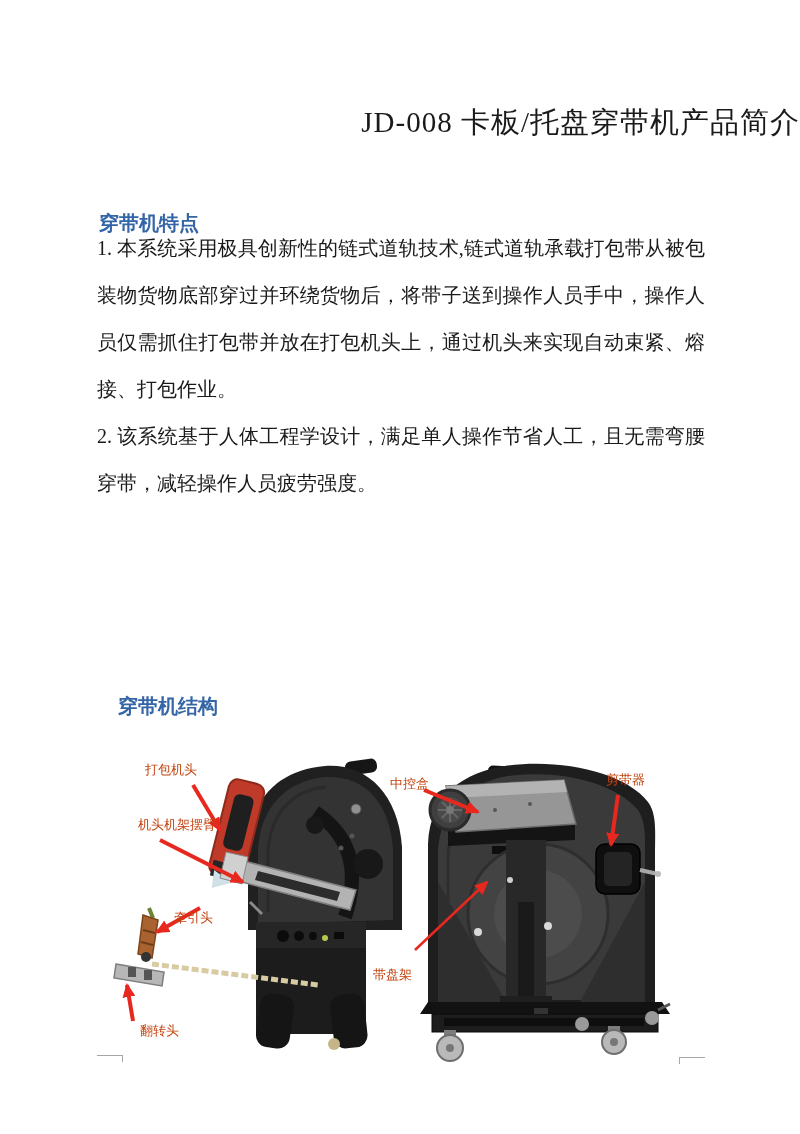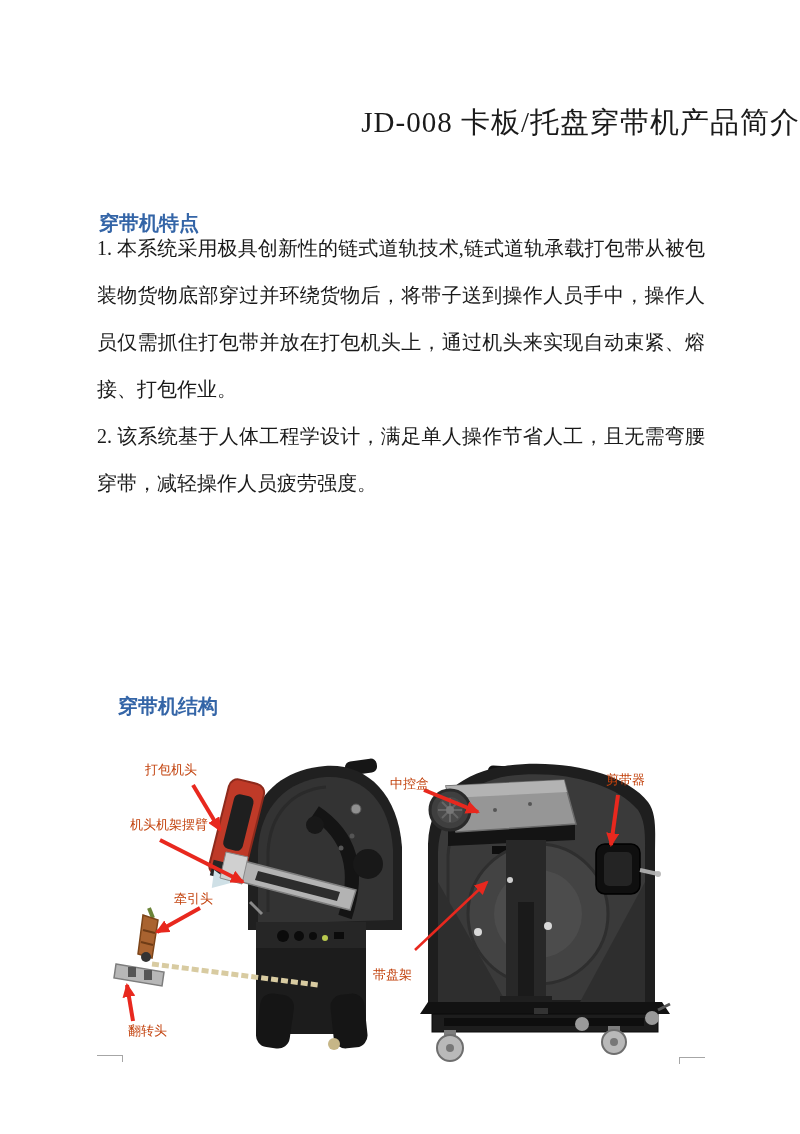--- a/index.html
+++ b/index.html
@@ -182,23 +182,23 @@
         <line x1="160" y1="88" x2="243" y2="130" stroke-width="4" marker-end="url(#arrowhead)"></line>
         <line x1="200" y1="156" x2="157" y2="180" stroke-width="4" marker-end="url(#arrowhead)"></line>
         <line x1="133" y1="269" x2="127" y2="233" stroke-width="4" marker-end="url(#arrowhead)"></line>
         <line x1="424" y1="38" x2="478" y2="60" stroke-width="4" marker-end="url(#arrowhead)"></line>
         <line x1="618" y1="43" x2="611" y2="93" stroke-width="4" marker-end="url(#arrowhead)"></line>
         <line x1="415" y1="198" x2="487" y2="130" stroke-width="2.5" marker-end="url(#arrowhead)"></line>
       </g>
     </svg>
 
     <div class="fig-label" style="left:145px;top:10px">打包机头</div>
-    <div class="fig-label" style="left:130px;top:65px">机头机架摆臂</div>
-    <div class="fig-label" style="left:174px;top:139px">牵引头</div>
-    <div class="fig-label" style="left:128px;top:271px">翻转头</div>
+    <div class="fig-label" style="left:138px;top:65px">机头机架摆臂</div>
+    <div class="fig-label" style="left:174px;top:158px">牵引头</div>
+    <div class="fig-label" style="left:140px;top:271px">翻转头</div>
     <div class="fig-label" style="left:390px;top:24px">中控盒</div>
     <div class="fig-label" style="left:606px;top:20px">剪带器</div>
     <div class="fig-label" style="left:373px;top:215px">带盘架</div>
   </div>
 
   <div class="corner-mark left"></div>
   <div class="corner-mark right"></div>
 
 </div>
 

